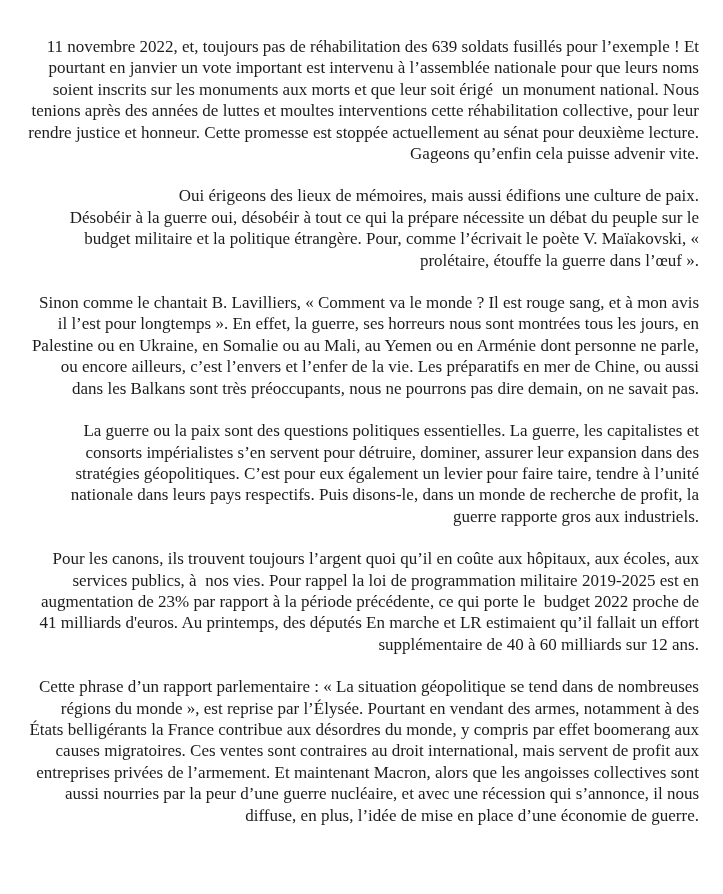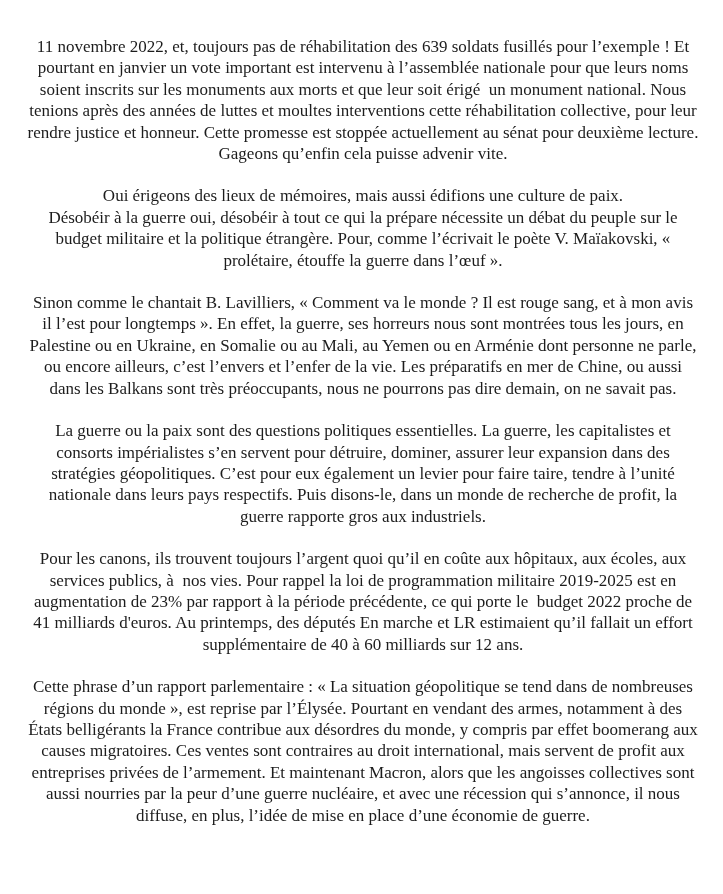--- a/index.html
+++ b/index.html
@@ -27,21 +27,21 @@
     font-weight: bold;
     margin: 0 0 19px 0;
     letter-spacing: 0.1px;
     white-space: pre-wrap;
   }
   .para {
     font-size: 17px;
     line-height: 21.4px;
     margin: 0 0 21px 0;
     white-space: pre-wrap;
-    text-align: center;
+    text-align: right;
   }
   .para:last-child {
     margin-bottom: 16px;
   }
 </style>
 </head>
 <body>
 
 <div class="page">
 

